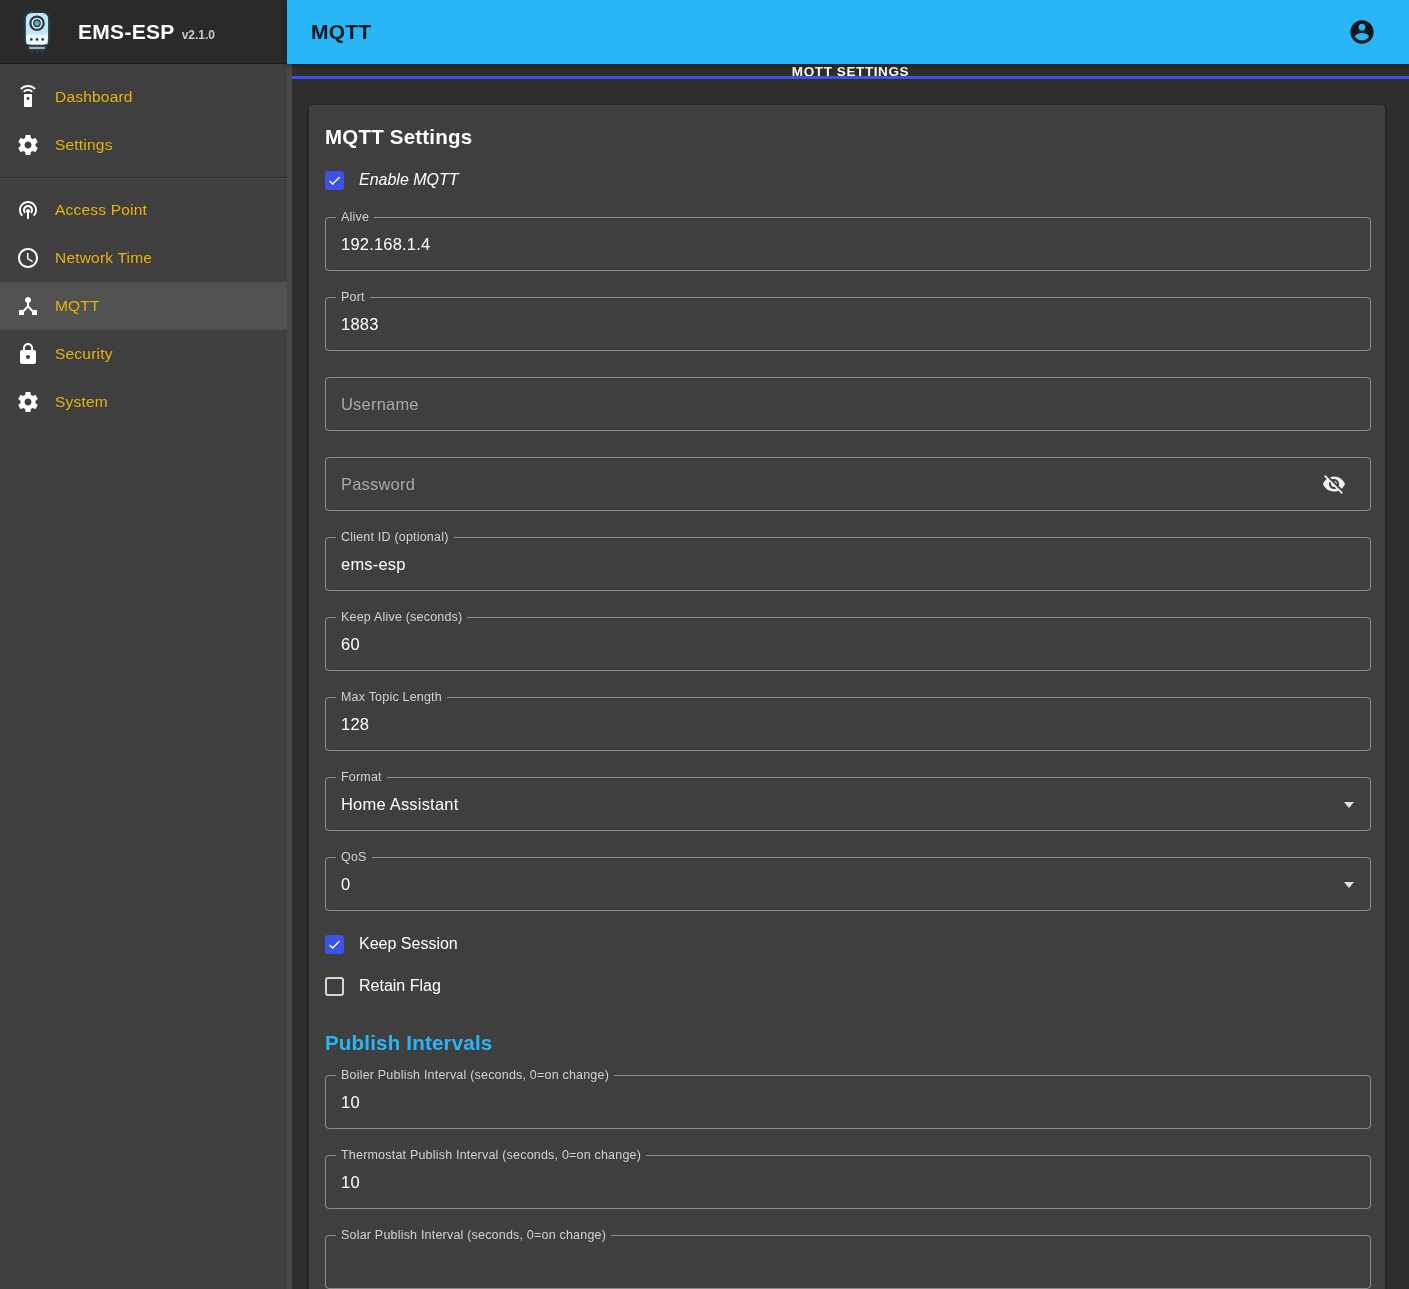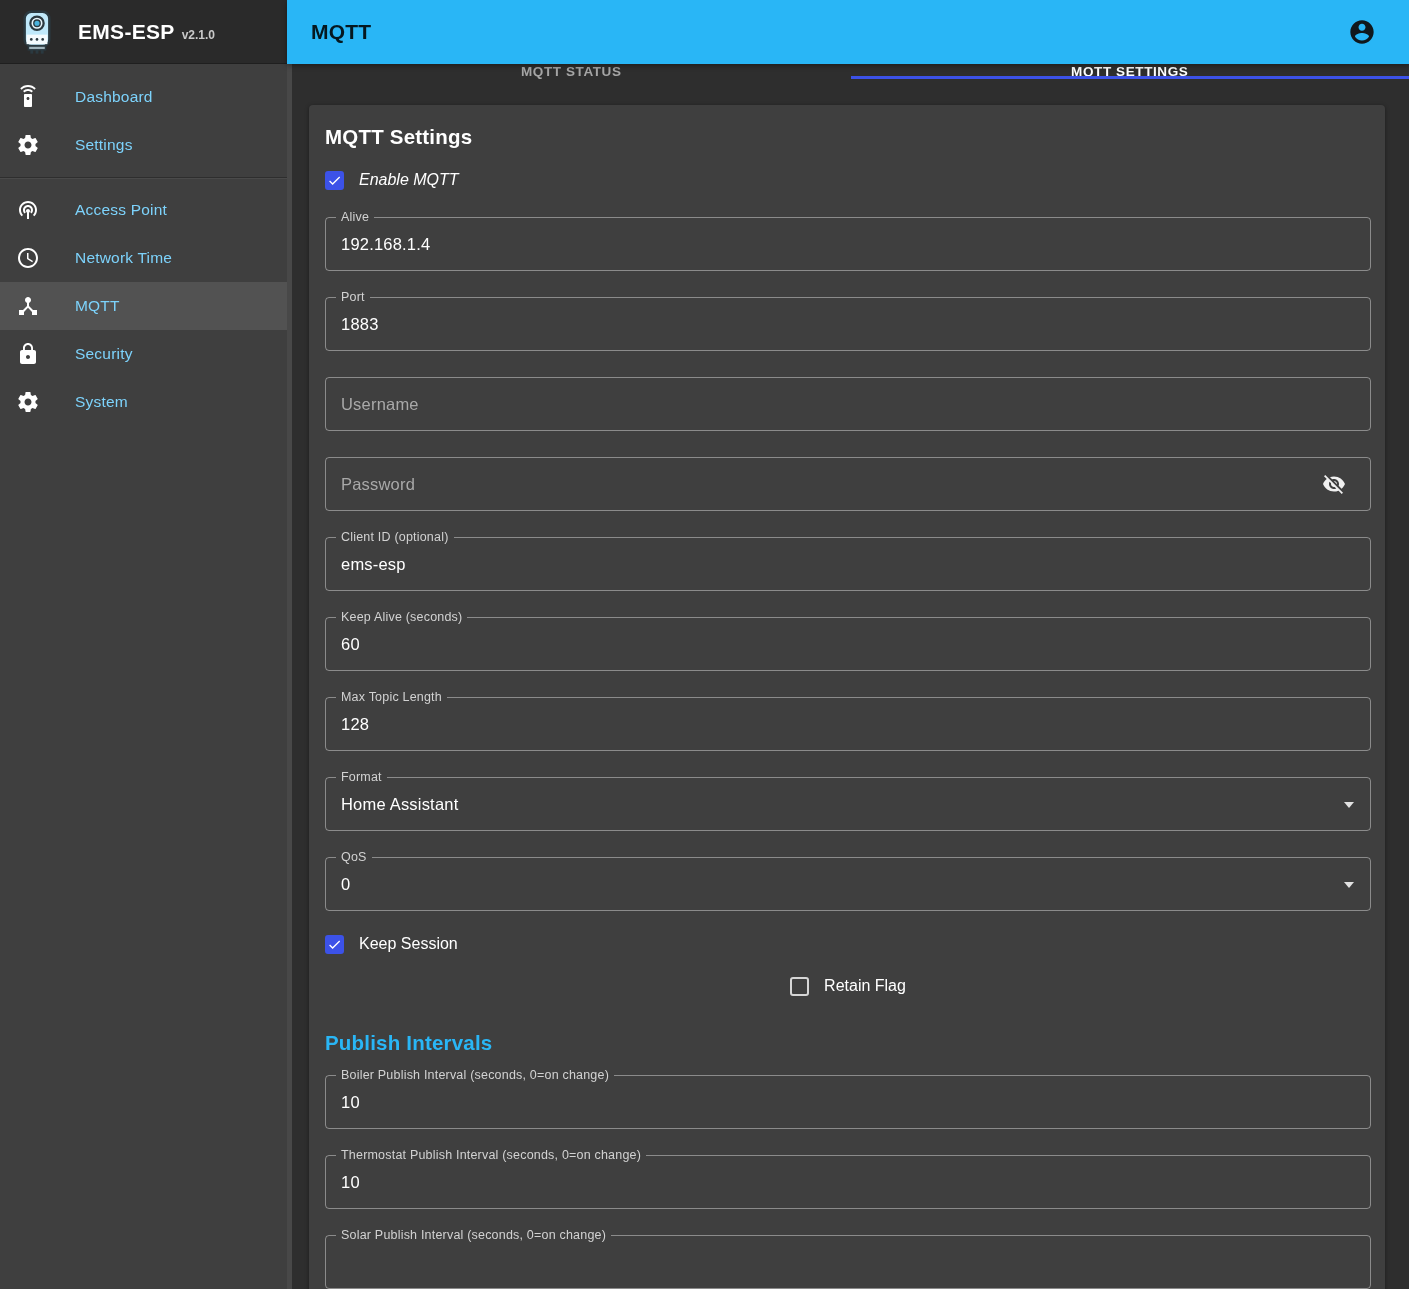--- a/index.html
+++ b/index.html
@@ -10,21 +10,21 @@
   
   .sidebar { width:287px; min-width:287px; background:#3f3f3f; display:flex; flex-direction:column; }
   .logo-header { height:64px; background:#2a2a2a; display:flex; align-items:center; padding-left:18px; border-bottom:1px solid #1f1f1f; }
   .logo-header .brand { color:#fff; font-size:21px; font-weight:700; margin-left:22px; letter-spacing:0.3px; }
   .logo-header .version { color:#c9c9c9; font-size:12px; margin-left:7px; margin-top:6px; font-weight:700; }
   .menu { padding-top:9px; }
   .menu-item { height:48px; display:flex; align-items:center; cursor:pointer; }
   .menu-item.selected { background:#525252; }
   .menu-item .micon { width:24px; height:24px; margin-left:16px; flex:none; }
   .menu-item .micon svg { width:24px; height:24px; fill:#ffffff; }
-  .menu-item .mlabel { color:#7dd3fc; font-size:15.5px; margin-left:35px; letter-spacing:0.2px; }
+  .menu-item .mlabel { color:#eab308; font-size:15.5px; margin-left:15px; letter-spacing:0.2px; }
   .menu-divider { height:1px; background:#2e2e2e; margin:8px 0; box-shadow:0 1px 0 rgba(255,255,255,0.06); }
 
   
   .main { flex:1; display:flex; flex-direction:column; }
   .appbar { height:64px; background:#29b6f6; display:flex; align-items:center; padding:0 24px; box-shadow:0 2px 5px rgba(0,0,0,0.35); position:relative; z-index:2; }
   .appbar .title { font-size:21px; font-weight:700; color:rgba(0,0,0,0.87); letter-spacing:0.2px; }
   .appbar .avatar-btn { margin-left:auto; margin-right:9px; width:28px; height:28px; cursor:pointer; }
   .appbar .avatar-btn svg { width:28px; height:28px; fill:#10181d; }
 
   .body { flex:1; background:#2e2e2e; border-left:5px solid #484848; overflow:hidden; display:flex; flex-direction:column; }
@@ -160,21 +160,20 @@
       <span class="avatar-btn">
         <svg viewBox="0 0 24 24">
             <path d="M12 2C6.48 2 2 6.48 2 12s4.48 10 10 10 10-4.48 10-10S17.52 2 12 2zm0 3c1.66 0 3 1.34 3 3s-1.34 3-3 3-3-1.34-3-3 1.34-3 3-3zm0 14.2c-2.5 0-4.71-1.28-6-3.22.03-1.99 4-3.08 6-3.08 1.99 0 5.97 1.09 6 3.08-1.29 1.94-3.5 3.22-6 3.22z"></path>
           </svg>
       </span>
     </div>
 
     <div class="body">
 
       <div class="tabs">
-        <div class="tab">MQTT STATUS</div>
         <div class="tab active">MQTT SETTINGS</div>
       </div>
 
       <div class="card">
         <h2>MQTT Settings</h2>
 
         <div class="checkrow" style="margin-bottom:26px;font-style:italic;">
           <span class="cbox checked">
             <svg viewBox="0 0 24 24">
                 <path d="M9 16.17L4.83 12l-1.42 1.41L9 19 21 7l-1.41-1.41z"></path>
@@ -235,21 +234,21 @@
 
         <div class="checkrow" style="margin-bottom:20px; margin-top:-4px;">
           <span class="cbox checked">
             <svg viewBox="0 0 24 24">
                 <path d="M9 16.17L4.83 12l-1.42 1.41L9 19 21 7l-1.41-1.41z"></path>
               </svg>
           </span>
           <span class="clabel">Keep Session</span>
         </div>
 
-        <div class="checkrow" style="margin-top:0;justify-content:center;">
+        <div class="checkrow" style="margin-top:0;">
           <span class="cbox">
             
           </span>
           <span class="clabel">Retain Flag</span>
         </div>
 
         <h2 class="section">Publish Intervals</h2>
 
         <div class="field">
           <span class="flabel">Boiler Publish Interval (seconds, 0=on change)</span>

